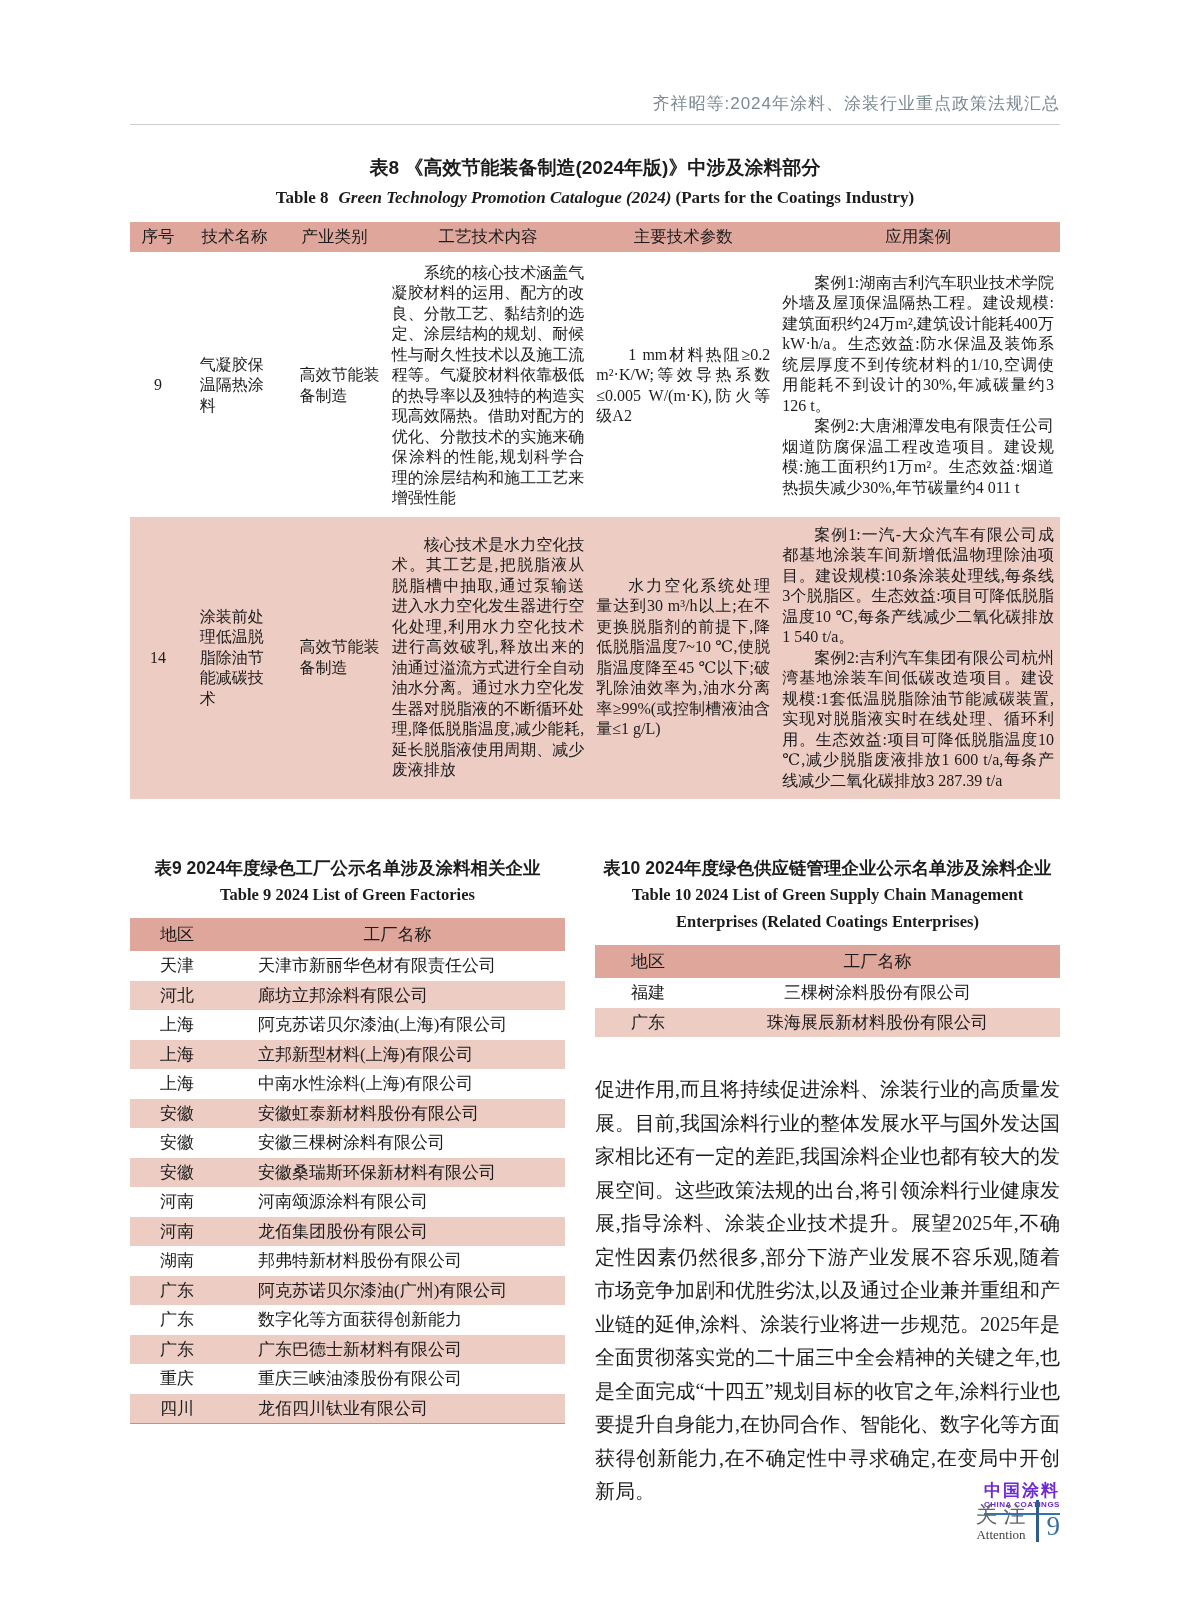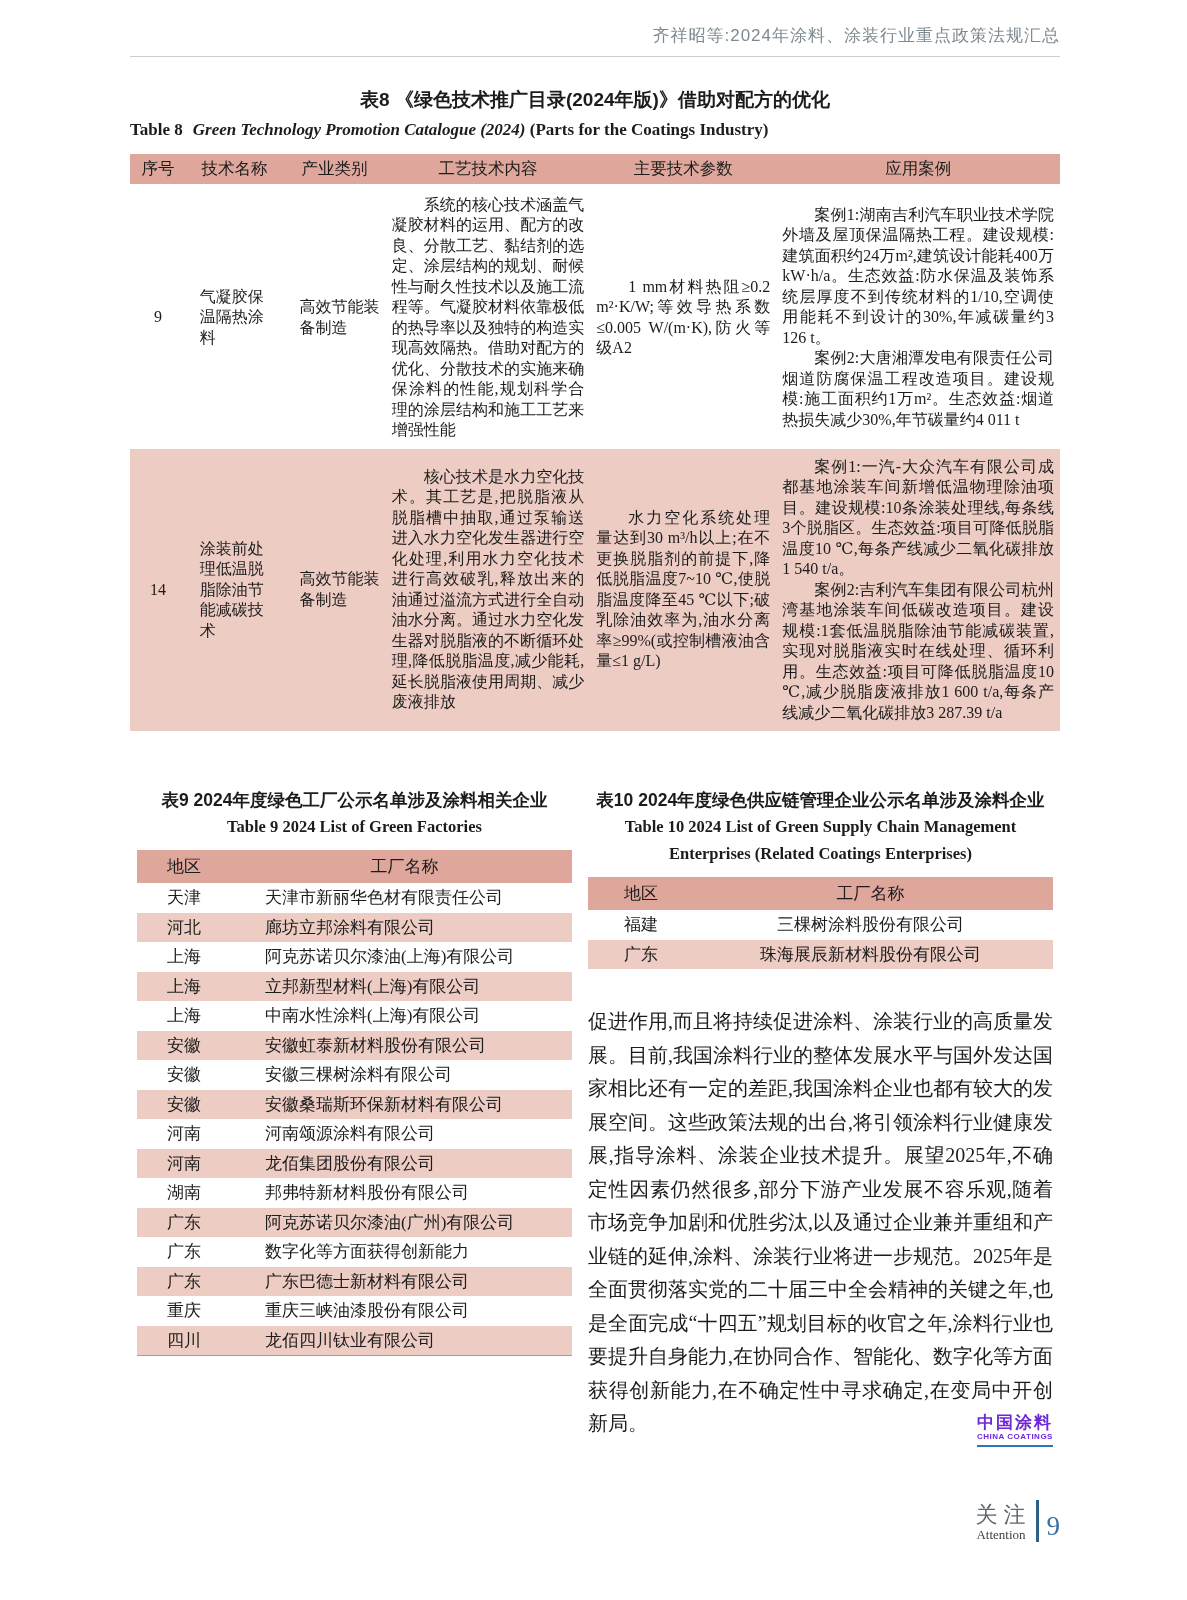--- a/index.html
+++ b/index.html
@@ -2,47 +2,47 @@
 <html><head>
 <meta charset="utf-8">
 <style>
   * { box-sizing: border-box; margin: 0; padding: 0; }
   html,body { background:#ffffff; }
   body { width:1187px; height:1600px; font-family:"Liberation Serif","DejaVu Serif",serif; color:#1c1c1c; }
   .page { position:relative; width:1187px; height:1600px; overflow:hidden; background:#fff; }
   .content { margin:0 127px 0 130px; }
 
   
-  .page-header { padding-top:24px; text-align:right; font-family:"Liberation Sans","DejaVu Sans",sans-serif;
+  .page-header { padding-top:92px; text-align:right; font-family:"Liberation Sans","DejaVu Sans",sans-serif;
                  font-size:17px; color:#7d8a92; letter-spacing:1px; padding-bottom:9px;
                  border-bottom:1px solid #c9ced2; }
 
   
   .t8-title-cn { margin-top:30px; text-align:center; font-family:"Liberation Sans","DejaVu Sans",sans-serif;
                  font-weight:bold; font-size:19px; }
-  .t8-title-en { margin-top:7px; text-align:left; font-weight:bold; font-size:17px; }
+  .t8-title-en { margin-top:7px; text-align:center; font-weight:bold; font-size:17px; }
   .t8-title-en .pre { margin-right:10px; }
   .t8-title-en .it { font-style:italic; }
 
   
   table { border-collapse:collapse; }
   .t8 { width:100%; margin-top:14px; table-layout:fixed; }
   .t8 thead th { background:#dfa79c; font-family:"Liberation Sans","DejaVu Sans",sans-serif;
                  font-weight:normal; font-size:16.5px; height:31px; border-bottom:3px solid #fff; }
   .t8 td { font-size:16px; line-height:20.5px; vertical-align:middle; padding:8px 6px; }
   .t8 .row-alt td { background:#edccc3; }
   .t8 .c-no   { text-align:center; }
   .t8 .c-name { text-align:left; padding-left:14px; }
   .t8 .c-cat  { text-align:left; padding-left:16px; }
   .t8 .ind { text-indent:2em; text-align:justify; }
   .t8 col.w-no{width:6%} .t8 col.w-name{width:10.5%} .t8 col.w-cat{width:11%}
   .t8 col.w-proc{width:22%} .t8 col.w-par{width:20%} .t8 col.w-case{width:30.5%}
 
   
-  .cols { display:flex; margin-top:52px; gap:16px;justify-content:center; }
+  .cols { display:flex; margin-top:52px; gap:30px; }
   .col-left  { width:435px; flex:none; }
   .col-right { width:465px; flex:none; position:relative; }
 
   .small-title-cn { text-align:center; font-family:"Liberation Sans","DejaVu Sans",sans-serif;
                     font-weight:bold; font-size:17.5px; line-height:26px; }
   .small-title-en { text-align:center; font-weight:bold; font-size:16.5px; line-height:27px; }
 
   .list-table { width:100%; table-layout:fixed; margin-top:10px; }
   .list-table th { background:#dfa79c; font-family:"Liberation Sans","DejaVu Sans",sans-serif;
                    font-weight:normal; font-size:17px; height:33px; }
@@ -79,21 +79,21 @@
   .footer-page { font-size:27px; color:#3a6ea5; }
 </style>
 </head>
 <body>
 
 <div class="page">
   <div class="content">
 
     <div class="page-header">齐祥昭等:2024年涂料、涂装行业重点政策法规汇总</div>
 
-    <div class="t8-title-cn">表8 《绿色技术推广目录(2024年版)》借助对配方的优化</div>
+    <div class="t8-title-cn">表8 《高效节能装备制造(2024年版)》中涉及涂料部分</div>
     <div class="t8-title-en">
       <span class="pre">Table 8</span><span class="it">Green Technology Promotion Catalogue (2024)</span><span> (Parts for the Coatings Industry)</span>
     </div>
 
     <table class="t8">
       <colgroup>
         <col class="w-no">
           <col class="w-name">
           <col class="w-cat">
           <col class="w-proc">

